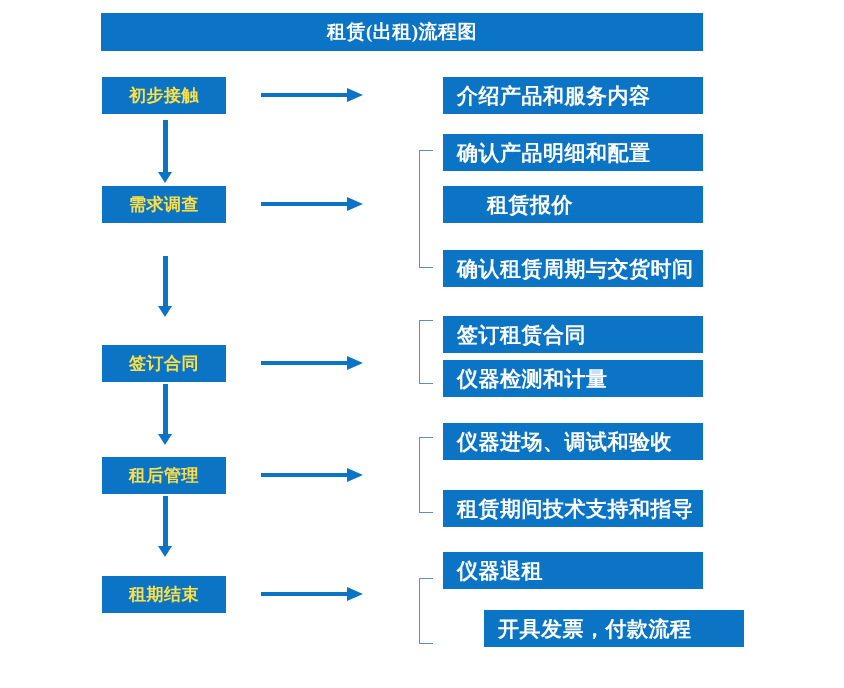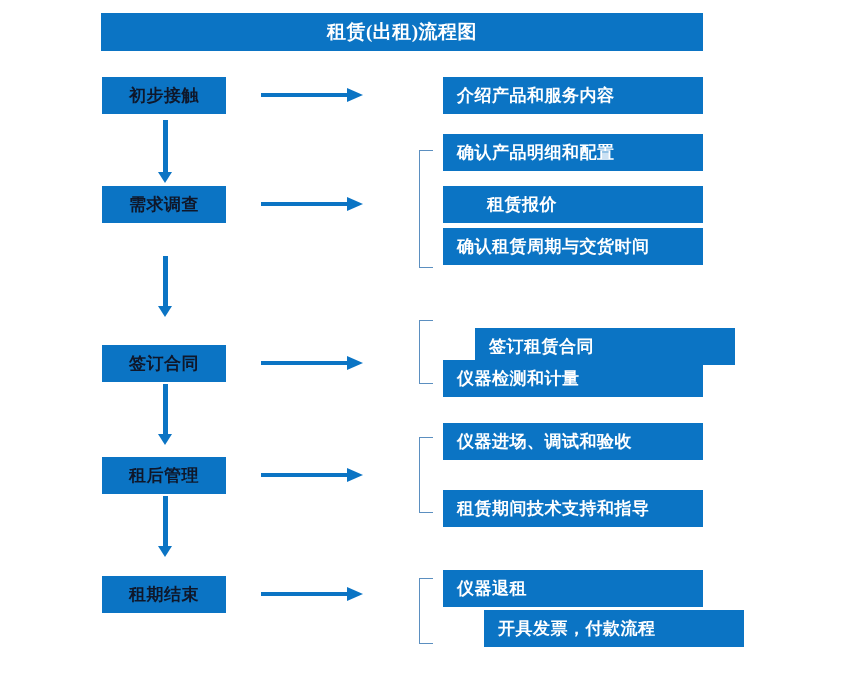--- a/index.html
+++ b/index.html
@@ -37,38 +37,38 @@
     letter-spacing: 0.5px;
   }
 
   
   .stage-box {
     position: absolute;
     left: 102px;
     width: 124px;
     height: 37px;
     background: #0B74C4;
-    color: #0f172a;
+    color: #fde047;
     font-size: 17px;
     font-weight: bold;
     display: flex;
     align-items: center;
     justify-content: center;
     letter-spacing: 0.5px;
   }
 
   
   .detail-box {
     position: absolute;
     left: 443px;
     width: 260px;
     height: 37px;
     background: #0B74C4;
     color: #ffffff;
-    font-size: 17px;
+    font-size: 21px;
     font-weight: bold;
     display: flex;
     align-items: center;
     padding-left: 14px;
     box-sizing: border-box;
     letter-spacing: 0.5px;
   }
 
   
   .h-arrow {
@@ -155,37 +155,37 @@
 
   <div class="h-arrow" style="top:196px;">
     <div class="shaft"></div>
     <div class="head"></div>
   </div>
 
   <div class="bracket" style="top:150px; height:118px;"></div>
 
   <div class="detail-box" style="top:134px;">确认产品明细和配置</div>
   <div class="detail-box" style="top:186px;padding-left:44px;">租赁报价</div>
-  <div class="detail-box" style="top:228px;">确认租赁周期与交货时间</div>
+  <div class="detail-box" style="top:250px;">确认租赁周期与交货时间</div>
 
   <div class="v-arrow" style="top:256px; height:62px;">
     <div class="shaft" style="height:50px;"></div>
     <div class="head" style="top:50px;"></div>
   </div>
 
   <div class="stage-box" style="top:345px;">签订合同</div>
 
   <div class="h-arrow" style="top:355px;">
     <div class="shaft"></div>
     <div class="head"></div>
   </div>
 
   <div class="bracket" style="top:320px; height:64px;"></div>
 
-  <div class="detail-box" style="top:328px;margin-left:32px;">签订租赁合同</div>
+  <div class="detail-box" style="top:316px;">签订租赁合同</div>
   <div class="detail-box" style="top:360px;">仪器检测和计量</div>
 
   <div class="v-arrow" style="top:384px; height:62px;">
     <div class="shaft" style="height:50px;"></div>
     <div class="head" style="top:50px;"></div>
   </div>
 
   <div class="stage-box" style="top:457px;">租后管理</div>
 
   <div class="h-arrow" style="top:467px;">
@@ -205,16 +205,16 @@
 
   <div class="stage-box" style="top:576px;">租期结束</div>
 
   <div class="h-arrow" style="top:586px;">
     <div class="shaft"></div>
     <div class="head"></div>
   </div>
 
   <div class="bracket" style="top:578px; height:66px;"></div>
 
-  <div class="detail-box" style="top:570px;">仪器退租</div>
+  <div class="detail-box" style="top:552px;">仪器退租</div>
   <div class="detail-box" style="top:610px;margin-left:41px;">开具发票，付款流程</div>
 
 </div>
 
 </body></html>

